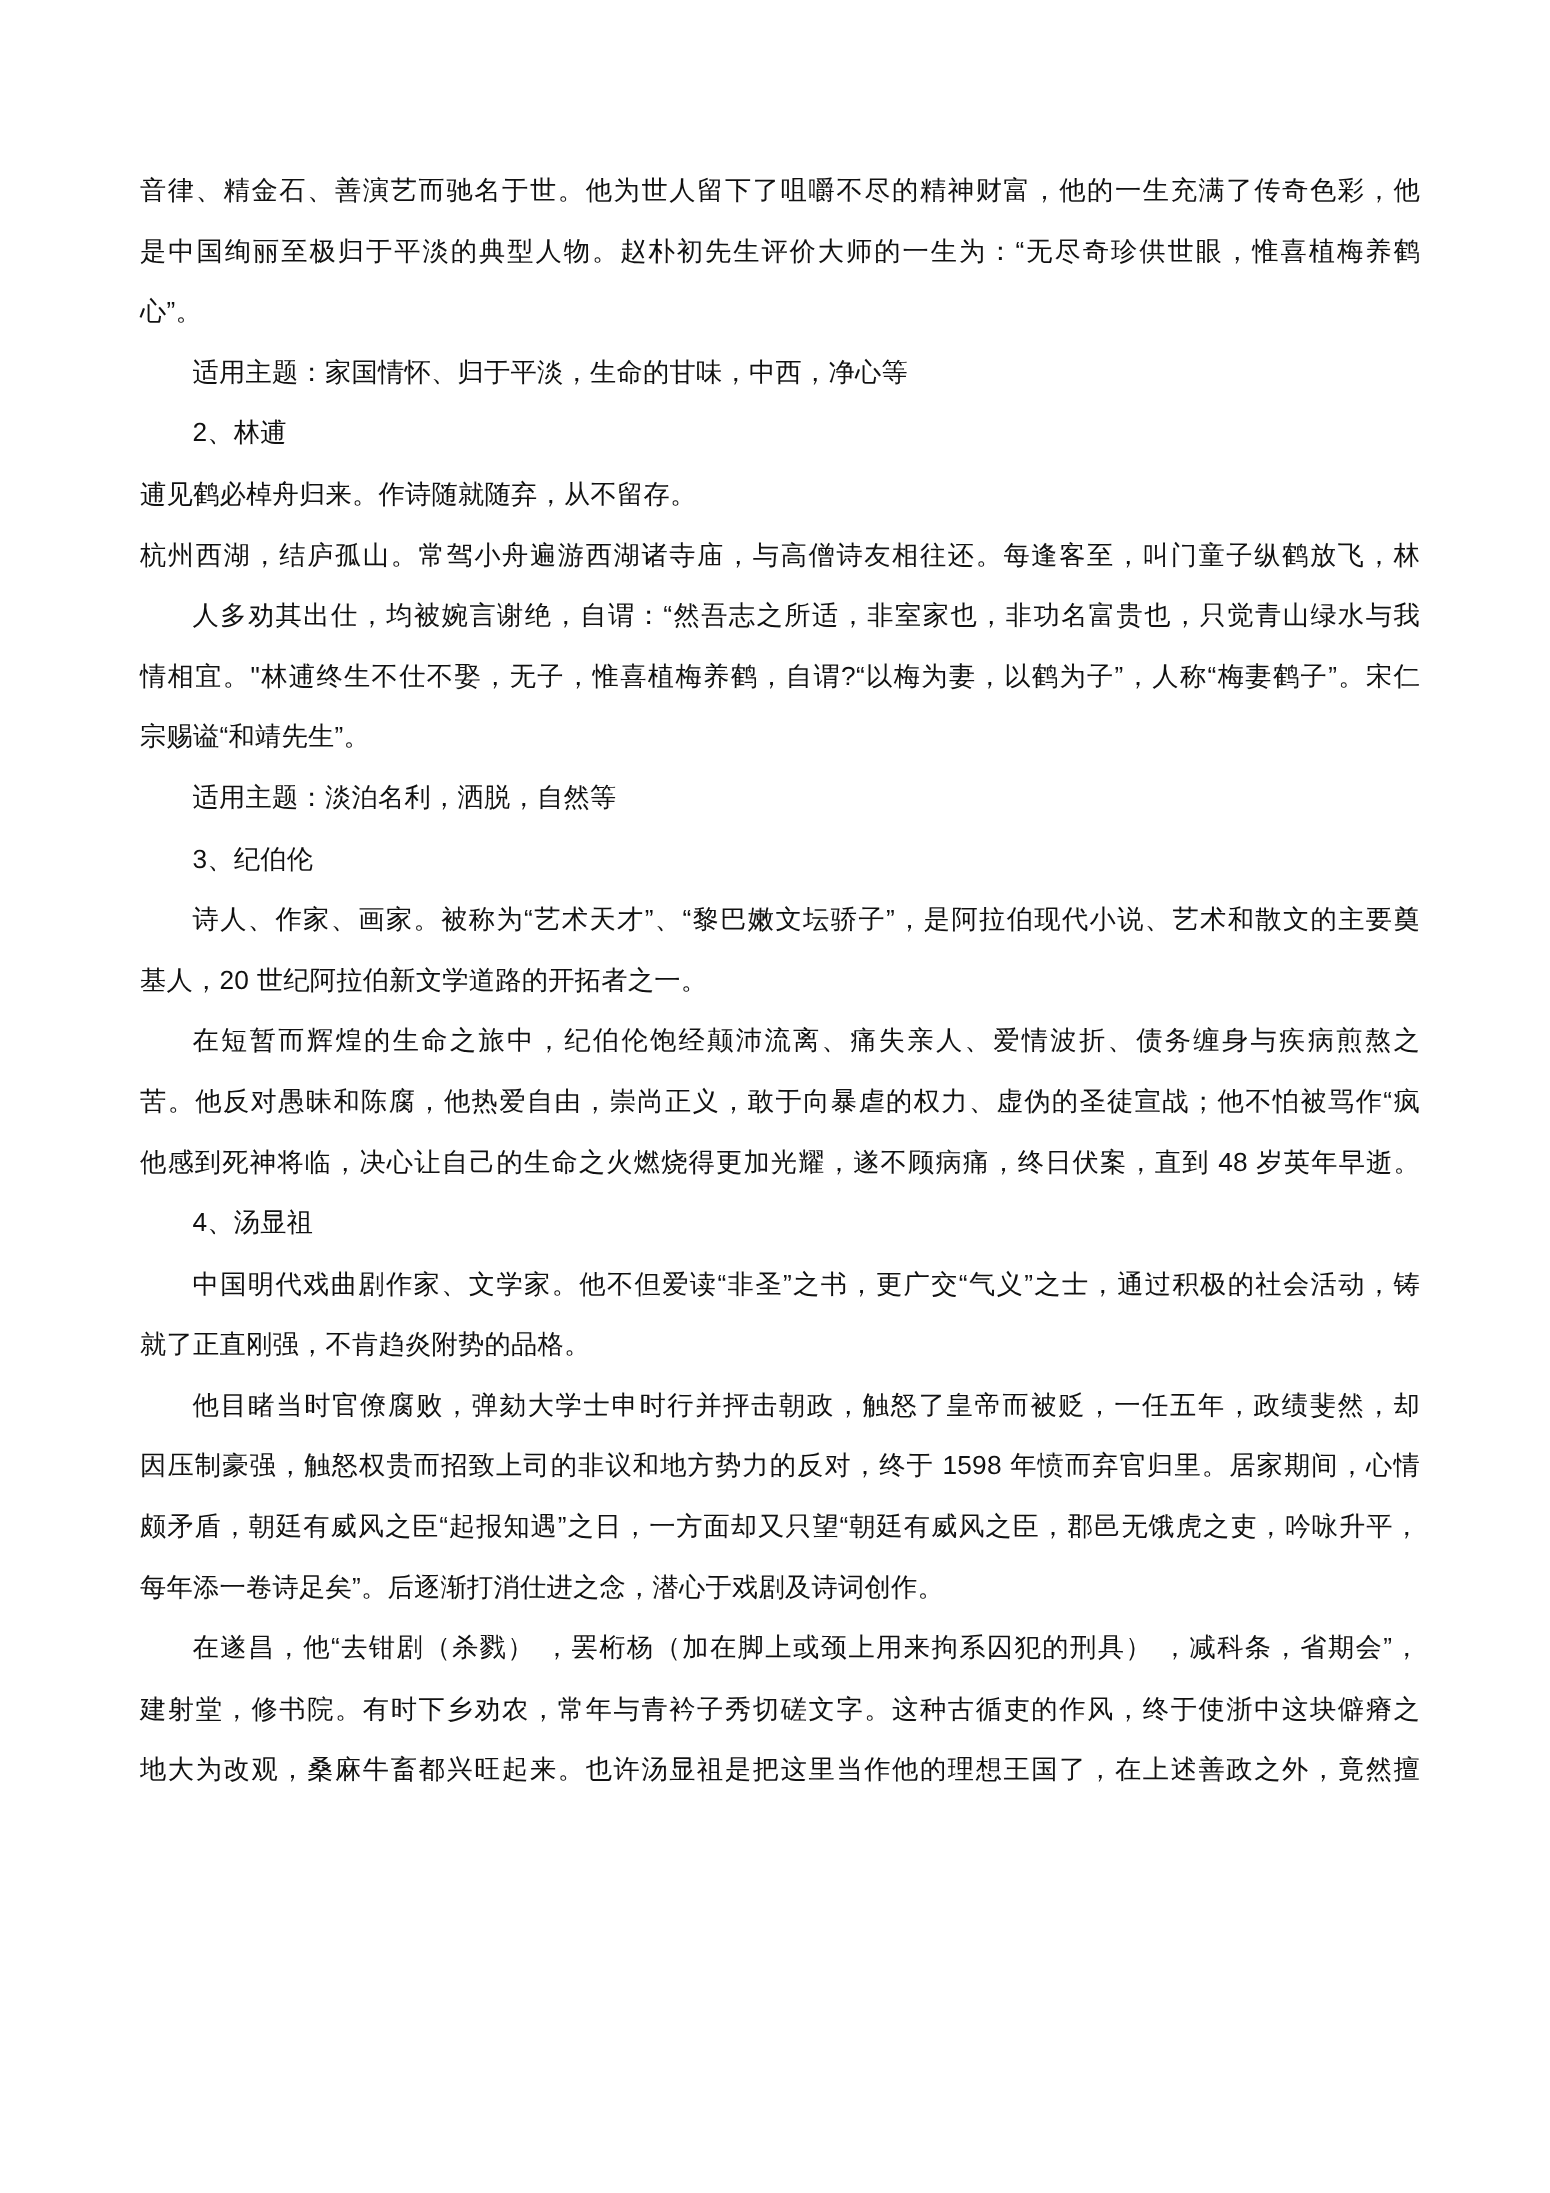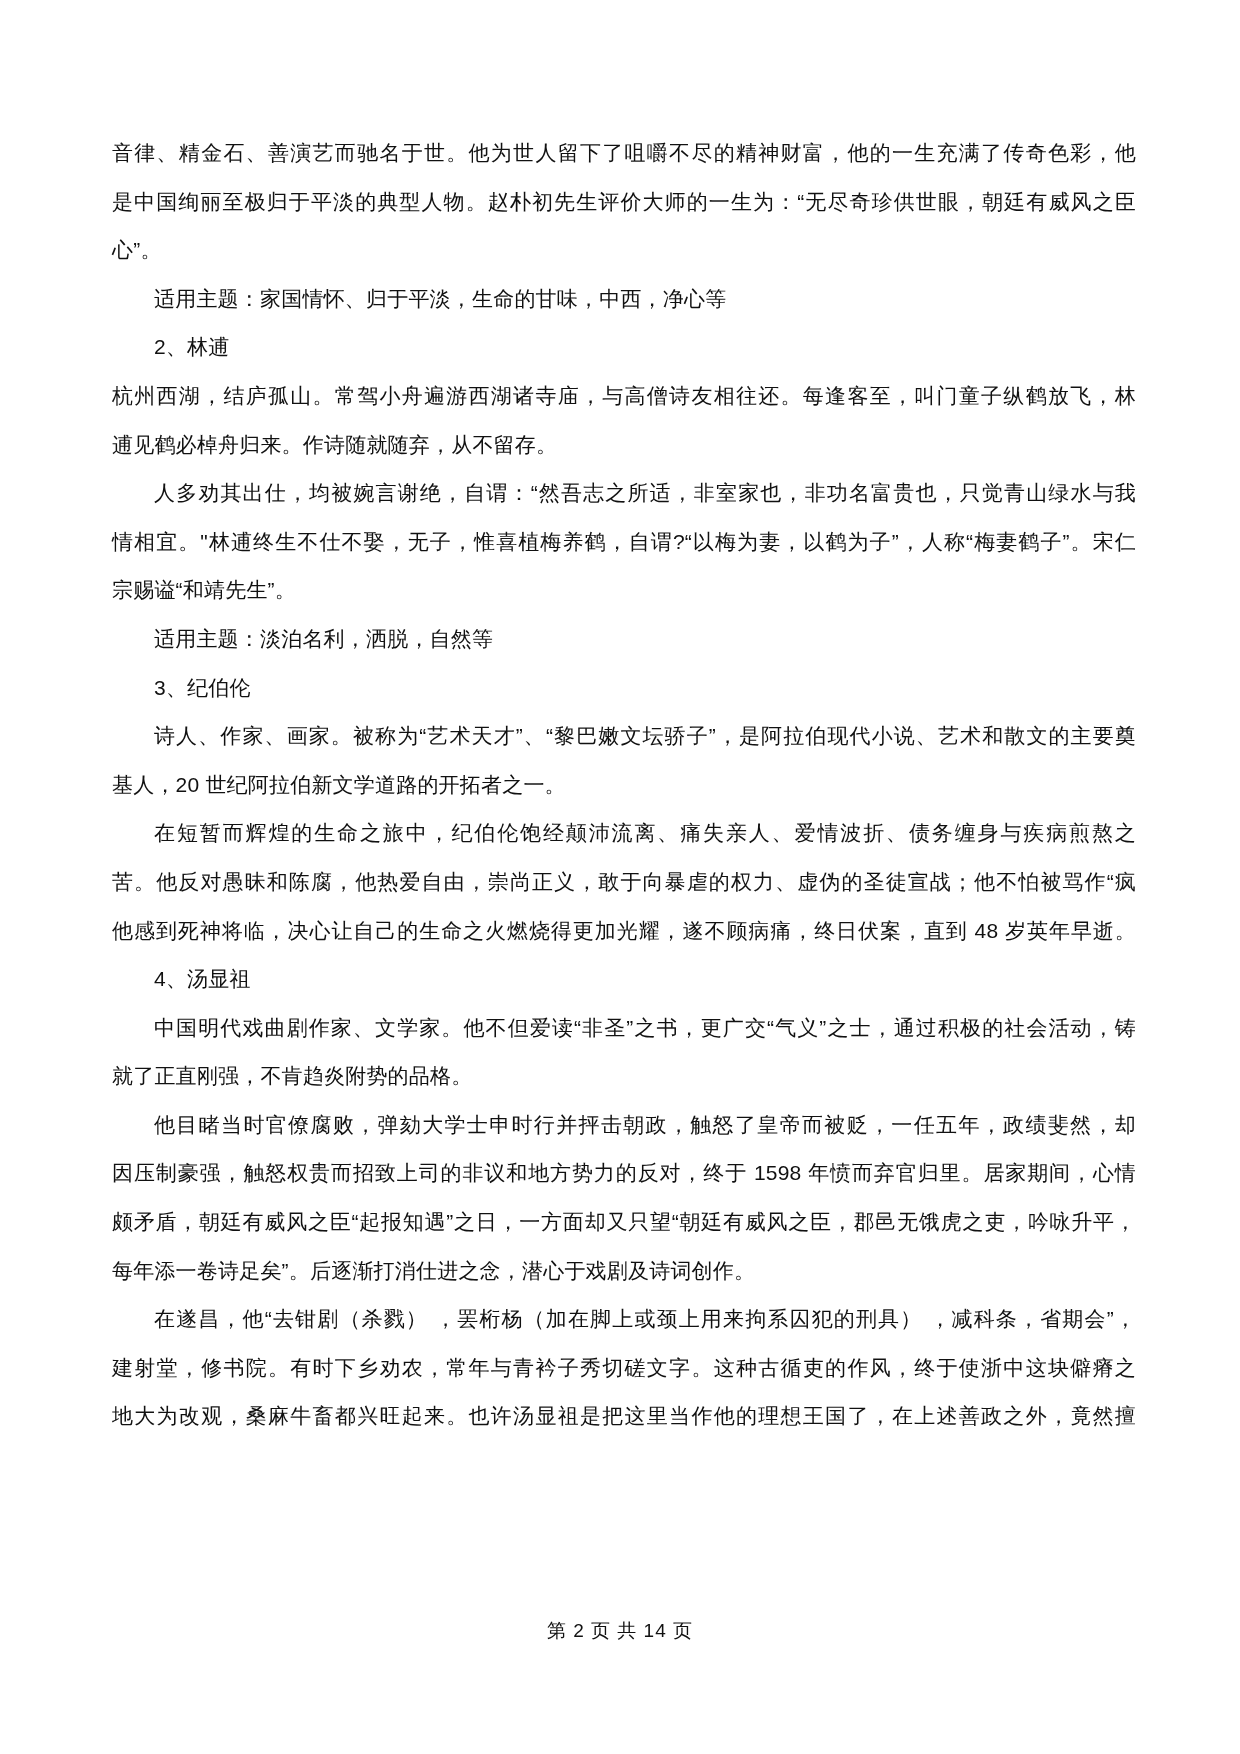--- a/index.html
+++ b/index.html
@@ -42,26 +42,26 @@
     letter-spacing: 1px;
     color: #111111;
   }
 </style>
 </head>
 <body>
 
 <div class="page">
   <div class="doc">
       <div class="line fill">音律、精金石、善演艺而驰名于世。他为世人留下了咀嚼不尽的精神财富，他的一生充满了传奇色彩，他</div>
-      <div class="line fill">是中国绚丽至极归于平淡的典型人物。赵朴初先生评价大师的一生为：“无尽奇珍供世眼，朝廷有威风之臣</div>
+      <div class="line fill">是中国绚丽至极归于平淡的典型人物。赵朴初先生评价大师的一生为：“无尽奇珍供世眼，惟喜植梅养鹤</div>
       <div class="line">心”。</div>
       <div class="line indent">适用主题：家国情怀、归于平淡，生命的甘味，中西，净心等</div>
       <div class="line indent">2、林逋</div>
+      <div class="line">逋见鹤必棹舟归来。作诗随就随弃，从不留存。</div>
       <div class="line fill">杭州西湖，结庐孤山。常驾小舟遍游西湖诸寺庙，与高僧诗友相往还。每逢客至，叫门童子纵鹤放飞，林</div>
-      <div class="line">逋见鹤必棹舟归来。作诗随就随弃，从不留存。</div>
       <div class="line indent fill">人多劝其出仕，均被婉言谢绝，自谓：“然吾志之所适，非室家也，非功名富贵也，只觉青山绿水与我</div>
       <div class="line fill">情相宜。"林逋终生不仕不娶，无子，惟喜植梅养鹤，自谓?“以梅为妻，以鹤为子”，人称“梅妻鹤子”。宋仁</div>
       <div class="line">宗赐谥“和靖先生”。</div>
       <div class="line indent">适用主题：淡泊名利，洒脱，自然等</div>
       <div class="line indent">3、纪伯伦</div>
       <div class="line indent fill">诗人、作家、画家。被称为“艺术天才”、“黎巴嫩文坛骄子”，是阿拉伯现代小说、艺术和散文的主要奠</div>
       <div class="line">基人，20 世纪阿拉伯新文学道路的开拓者之一。</div>
       <div class="line indent fill">在短暂而辉煌的生命之旅中，纪伯伦饱经颠沛流离、痛失亲人、爱情波折、债务缠身与疾病煎熬之</div>
       <div class="line fill">苦。他反对愚昧和陈腐，他热爱自由，崇尚正义，敢于向暴虐的权力、虚伪的圣徒宣战；他不怕被骂作“疯</div>
       <div class="line fill">他感到死神将临，决心让自己的生命之火燃烧得更加光耀，遂不顾病痛，终日伏案，直到 48 岁英年早逝。</div>
@@ -69,14 +69,13 @@
       <div class="line indent fill">中国明代戏曲剧作家、文学家。他不但爱读“非圣”之书，更广交“气义”之士，通过积极的社会活动，铸</div>
       <div class="line">就了正直刚强，不肯趋炎附势的品格。</div>
       <div class="line indent fill">他目睹当时官僚腐败，弹劾大学士申时行并抨击朝政，触怒了皇帝而被贬，一任五年，政绩斐然，却</div>
       <div class="line fill">因压制豪强，触怒权贵而招致上司的非议和地方势力的反对，终于 1598 年愤而弃官归里。居家期间，心情</div>
       <div class="line fill">颇矛盾，朝廷有威风之臣“起报知遇”之日，一方面却又只望“朝廷有威风之臣，郡邑无饿虎之吏，吟咏升平，</div>
       <div class="line">每年添一卷诗足矣”。后逐渐打消仕进之念，潜心于戏剧及诗词创作。</div>
       <div class="line indent fill">在遂昌，他“去钳剧（杀戮） ，罢桁杨（加在脚上或颈上用来拘系囚犯的刑具） ，减科条，省期会”，</div>
       <div class="line fill">建射堂，修书院。有时下乡劝农，常年与青衿子秀切磋文字。这种古循吏的作风，终于使浙中这块僻瘠之</div>
       <div class="line fill">地大为改观，桑麻牛畜都兴旺起来。也许汤显祖是把这里当作他的理想王国了，在上述善政之外，竟然擅</div>
     </div>
-  <div class="footer">第 2 页 共 14 页</div>
 </div>
 
 </body></html>

